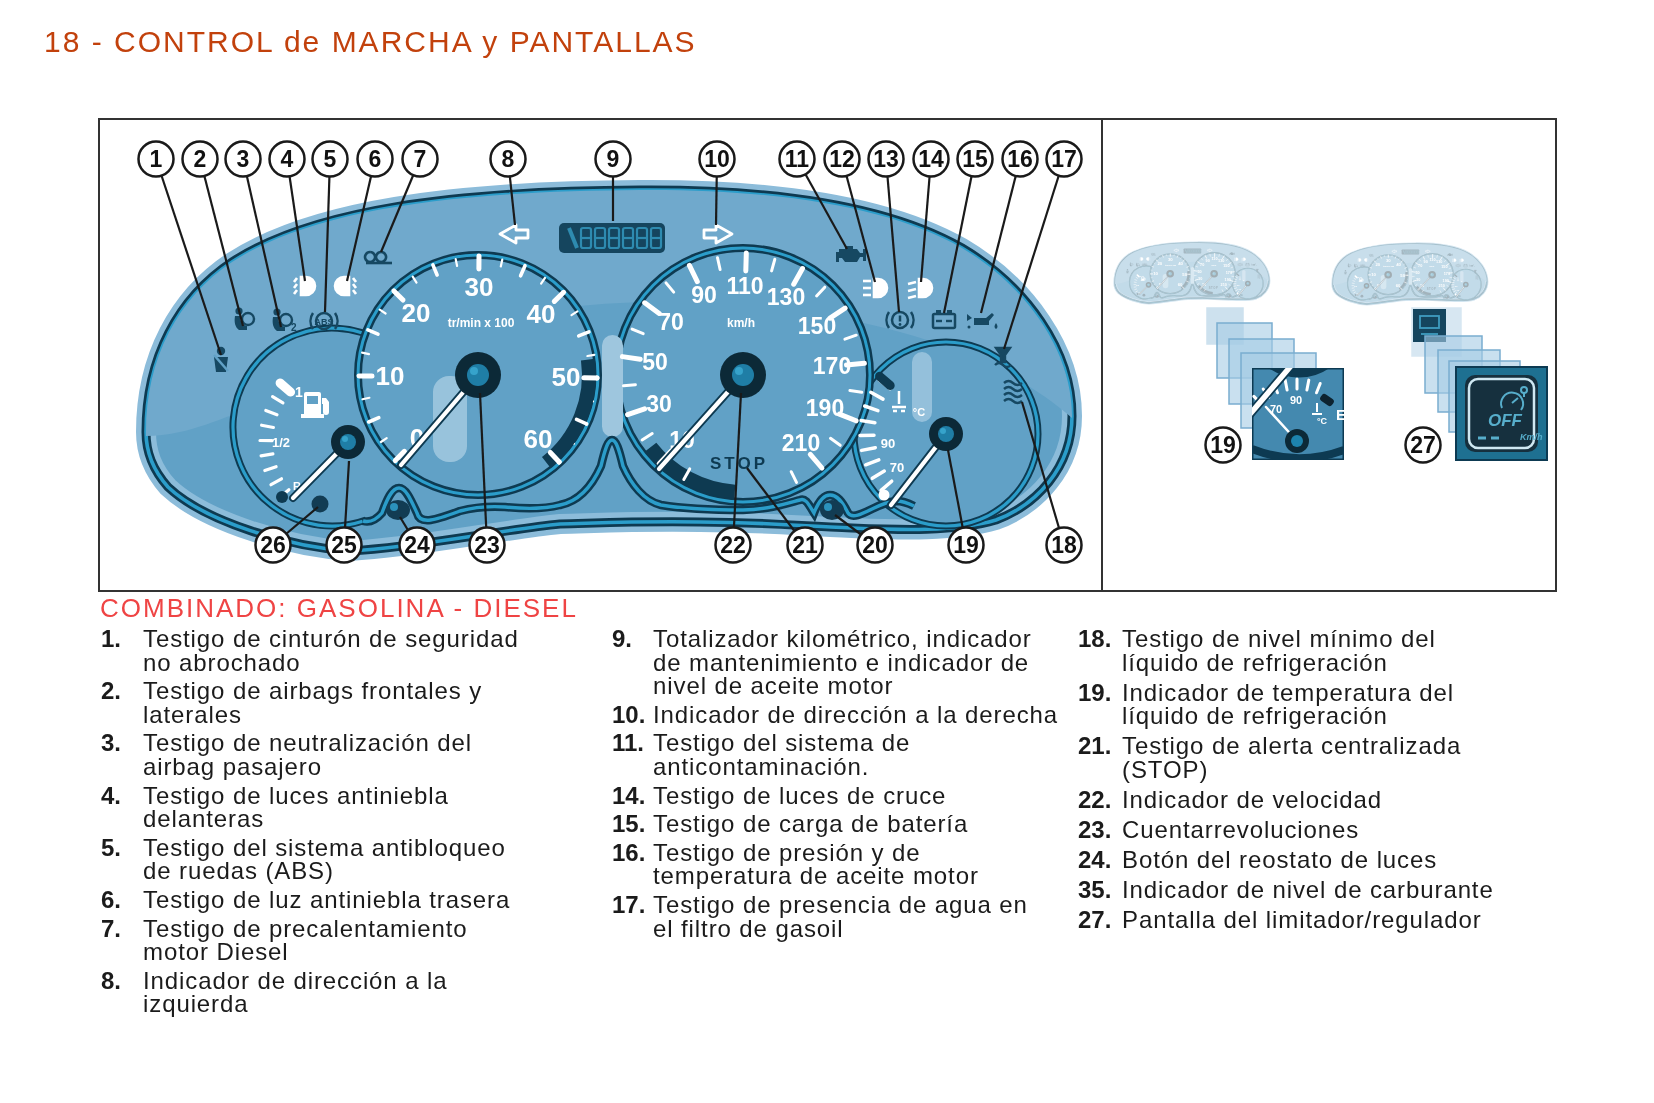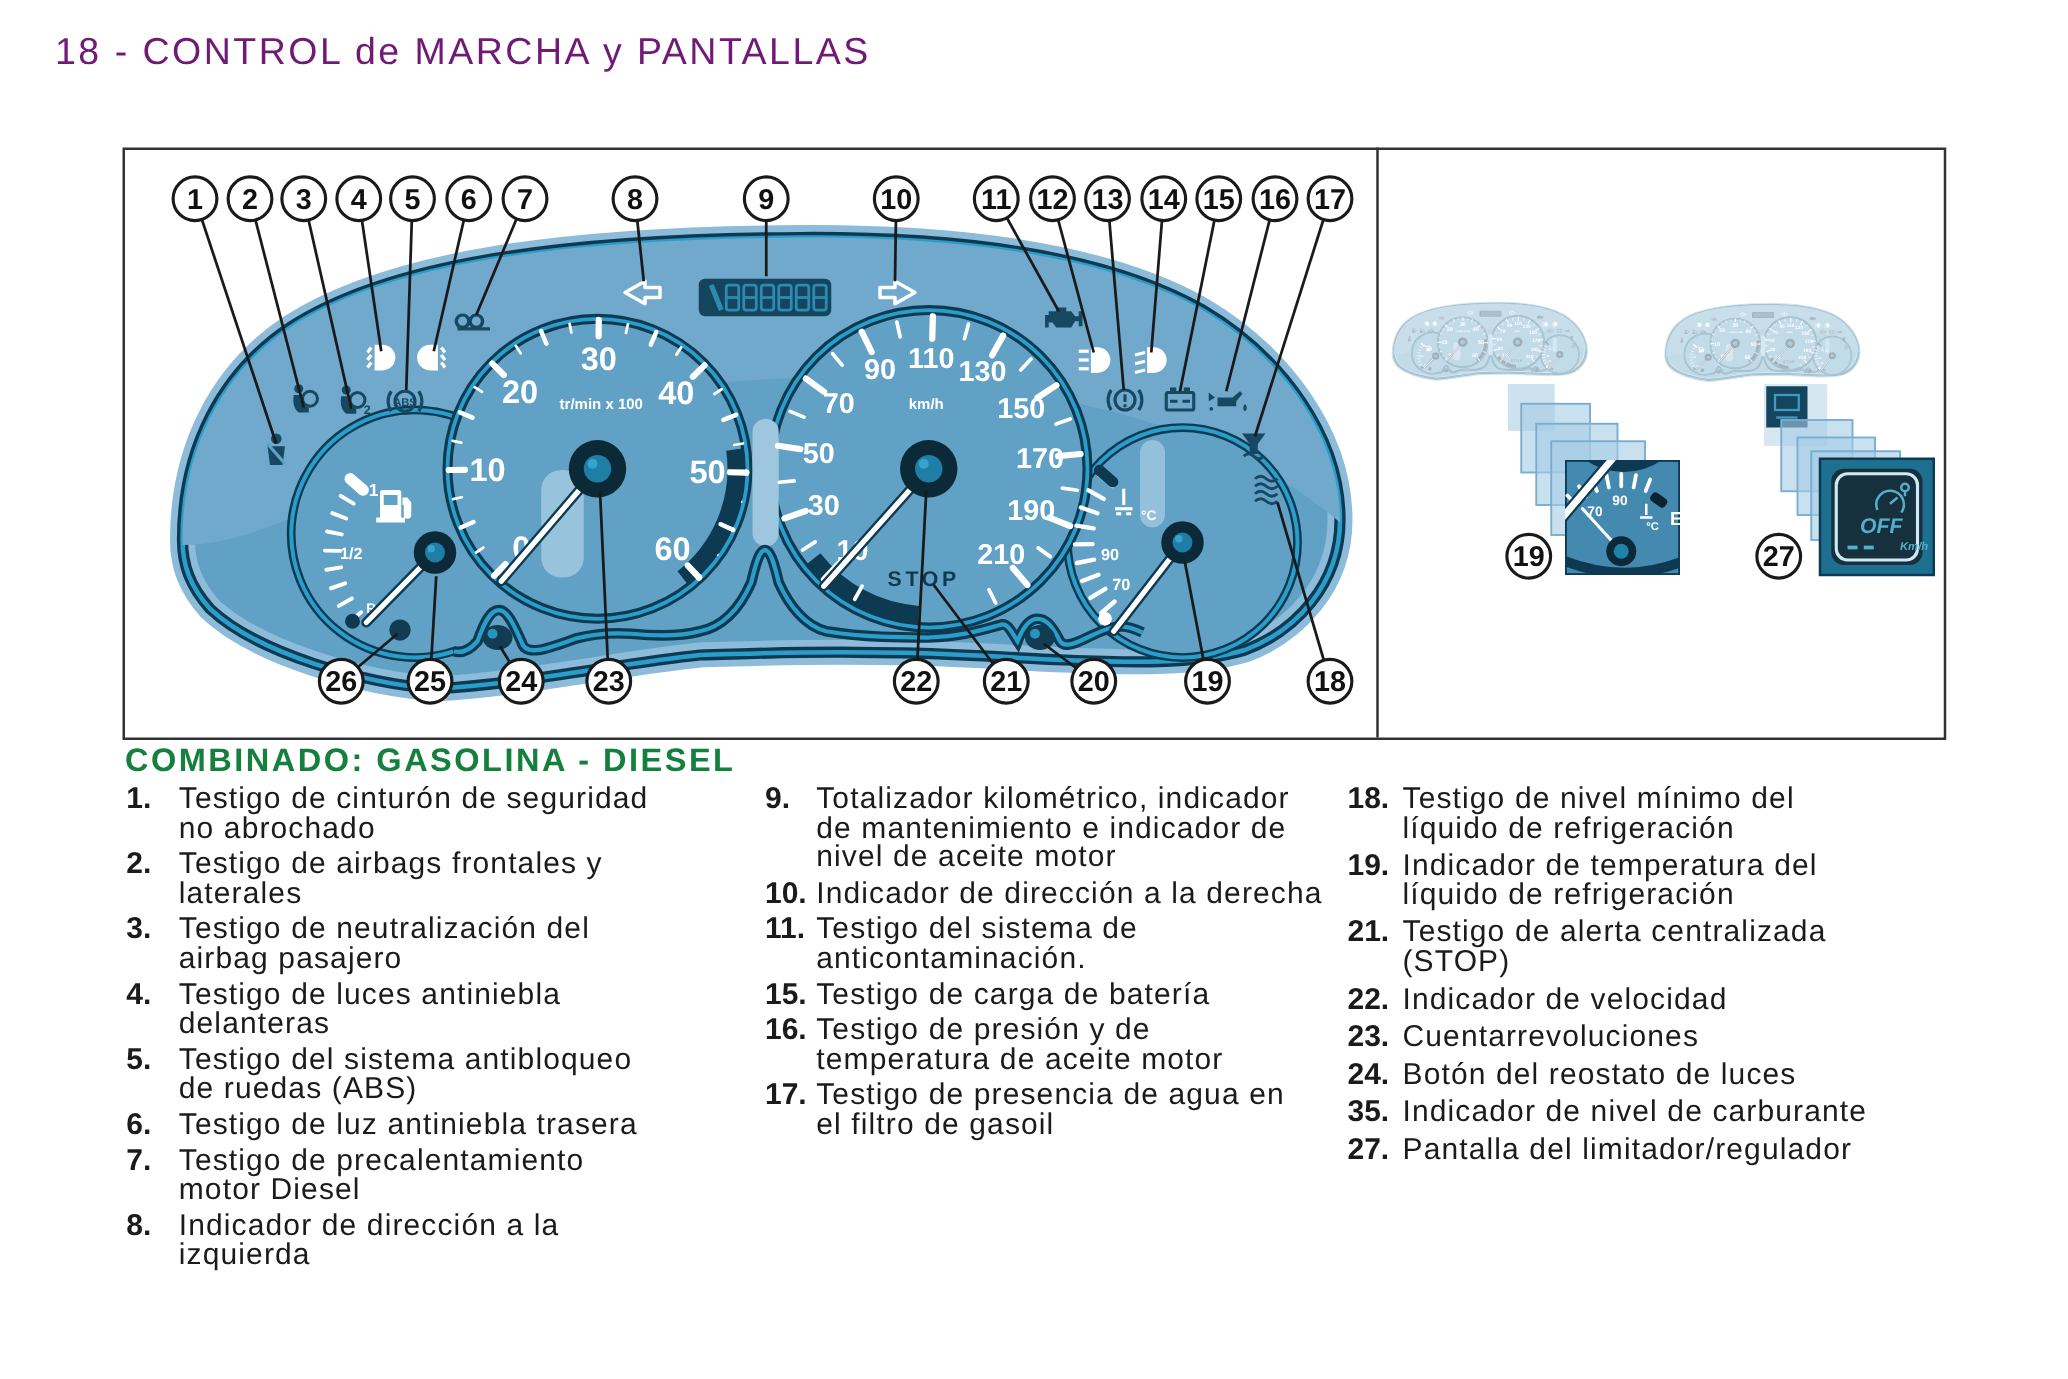--- a/index.html
+++ b/index.html
@@ -1,18 +1,18 @@
 <!DOCTYPE html>
 <html><head><meta charset="utf-8"><style>
 html,body{margin:0;padding:0;background:#fff;width:1654px;height:1103px;overflow:hidden}
 body{font-family:"Liberation Sans",sans-serif;position:relative;color:#1b1b1b}
-.h1{position:absolute;left:44px;top:25px;font-size:30px;letter-spacing:2px;color:#701a75;white-space:nowrap}
+.h1{position:absolute;left:44px;top:25px;font-size:30px;letter-spacing:2px;color:#c2410c;white-space:nowrap}
 .box{position:absolute;left:98px;top:118px;width:1455px;height:470px;border:2px solid #333}
 .div{position:absolute;left:1101px;top:118px;width:2px;height:472px;background:#333}
-.hdr2{position:absolute;left:100px;top:593px;font-size:26px;font-weight:bold;letter-spacing:2px;color:#15803d;white-space:nowrap}
+.hdr2{position:absolute;left:100px;top:593px;font-size:26px;font-weight:normal;letter-spacing:2px;color:#ef4444;white-space:nowrap}
 .col{position:absolute;top:627px;font-size:24px;line-height:23.6px;letter-spacing:0.9px}
 .it{position:relative;margin-bottom:5px}
 .c3 .it{margin-bottom:6.5px}
 .n{position:absolute;left:0;font-weight:bold;letter-spacing:0}
 </style></head><body>
 <div class="h1">18 - CONTROL de MARCHA y PANTALLAS</div>
 <div class="box"></div>
 <div class="div"></div>
 <svg width="1654" height="1103" viewBox="0 0 1654 1103" xmlns="http://www.w3.org/2000/svg" font-family="Liberation Sans, sans-serif" style="position:absolute;left:0;top:0">
     <g id="cl">
@@ -464,20 +464,21 @@
     <div class="it" style="padding-left:42px"><span class="n">4.</span>Testigo de luces antiniebla<br>delanteras</div>
     <div class="it" style="padding-left:42px"><span class="n">5.</span>Testigo del sistema antibloqueo<br>de ruedas (ABS)</div>
     <div class="it" style="padding-left:42px"><span class="n">6.</span>Testigo de luz antiniebla trasera</div>
     <div class="it" style="padding-left:42px"><span class="n">7.</span>Testigo de precalentamiento<br>motor Diesel</div>
     <div class="it" style="padding-left:42px"><span class="n">8.</span>Indicador de dirección a la<br>izquierda</div>
   </div>
 <div class="col" style="left:612px;width:480px">
     <div class="it" style="padding-left:41px"><span class="n">9.</span>Totalizador kilométrico, indicador<br>de mantenimiento e indicador de<br>nivel de aceite motor</div>
     <div class="it" style="padding-left:41px"><span class="n">10.</span>Indicador de dirección a la derecha</div>
     <div class="it" style="padding-left:41px"><span class="n">11.</span>Testigo del sistema de<br>anticontaminación.</div>
+    <div class="it" style="padding-left:41px"><span class="n">14.</span>Testigo de luces de cruce</div>
     <div class="it" style="padding-left:41px"><span class="n">15.</span>Testigo de carga de batería</div>
     <div class="it" style="padding-left:41px"><span class="n">16.</span>Testigo de presión y de<br>temperatura de aceite motor</div>
     <div class="it" style="padding-left:41px"><span class="n">17.</span>Testigo de presencia de agua en<br>el filtro de gasoil</div>
   </div>
 <div class="col c3" style="left:1078px;width:480px">
     <div class="it" style="padding-left:44px"><span class="n">18.</span>Testigo de nivel mínimo del<br>líquido de refrigeración</div>
     <div class="it" style="padding-left:44px"><span class="n">19.</span>Indicador de temperatura del<br>líquido de refrigeración</div>
     <div class="it" style="padding-left:44px"><span class="n">21.</span>Testigo de alerta centralizada<br>(STOP)</div>
     <div class="it" style="padding-left:44px"><span class="n">22.</span>Indicador de velocidad</div>
     <div class="it" style="padding-left:44px"><span class="n">23.</span>Cuentarrevoluciones</div>

